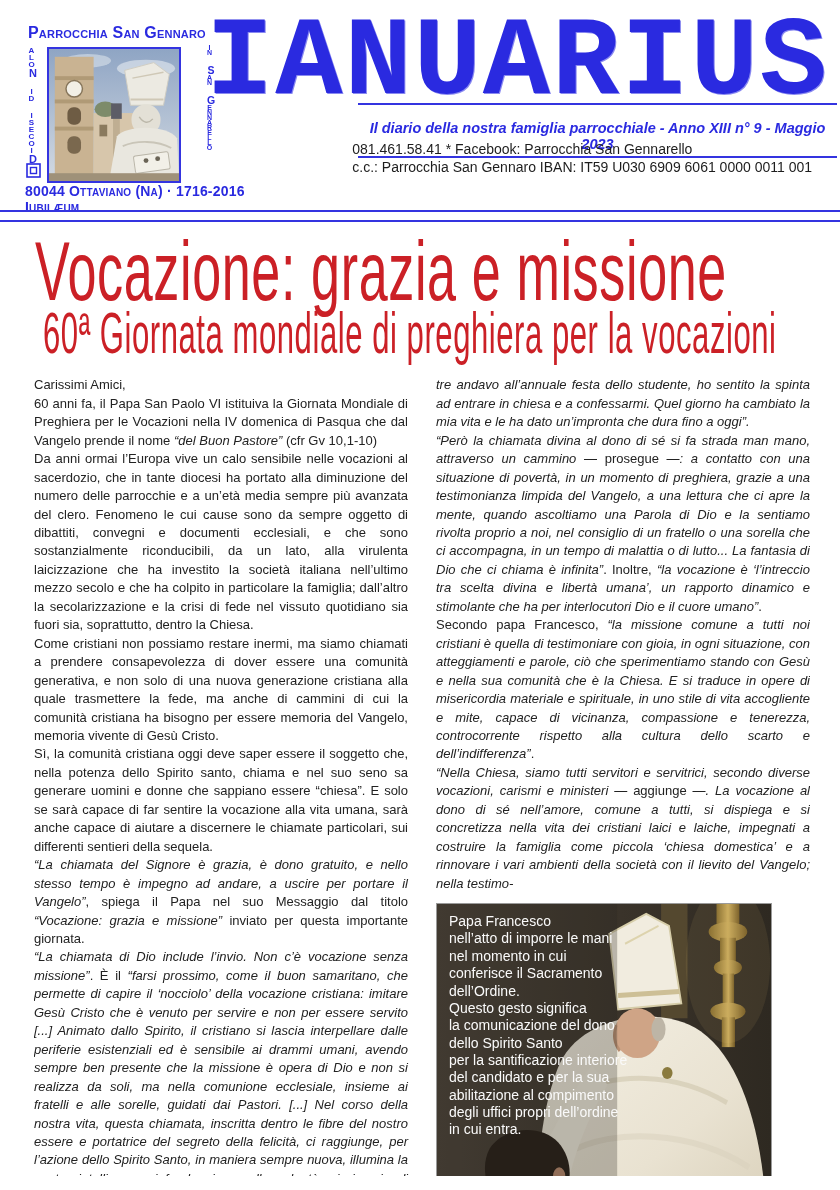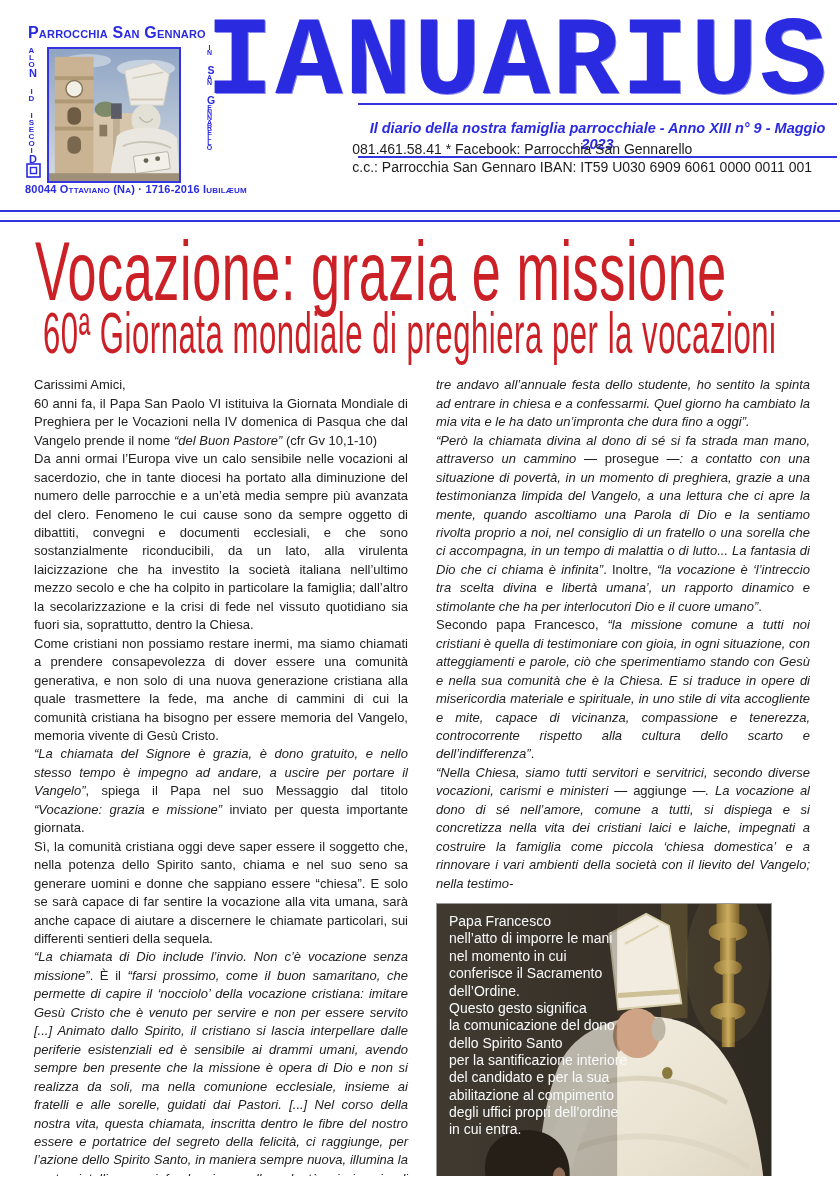--- a/index.html
+++ b/index.html
@@ -15,21 +15,21 @@
     writing-mode:vertical-lr;text-orientation:upright;font-variant:small-caps;
     font-weight:700;font-size:11px;letter-spacing:-2px;}
   .logo-right{position:absolute;left:183px;top:24px;height:158px;
     writing-mode:vertical-lr;text-orientation:upright;font-variant:small-caps;
     font-weight:700;font-size:10.5px;letter-spacing:-2px;}
   .logo-photo{position:absolute;left:25px;top:27px;width:134px;height:136px;
     border:2px solid #3434e0;box-sizing:border-box;overflow:hidden;}
   .logo-photo svg{display:block;width:100%;height:100%;}
   .logo-emblem{position:absolute;left:4px;top:143px;width:15px;height:15px;}
   .logo-bottom{position:absolute;left:3px;top:163px;width:230px;
-    font-variant:small-caps;font-weight:700;font-size:11px;letter-spacing:.2px;}
+    font-variant:small-caps;font-weight:700;font-size:14px;letter-spacing:.2px;}
 
   .nl-title{position:absolute;left:206px;top:8px;width:630px;margin:0;
     font-family:Liberation Mono, monospace;font-weight:700;font-size:112px;line-height:1;
     letter-spacing:2px;color:#2a2ae0;text-shadow:1px 1px 0 #8a8af0;}
   .issue-line{position:absolute;left:358px;right:3px;top:103px;
     border-top:2px solid #3434e0;border-bottom:2px solid #3434e0;
     padding:15px 0 4px;text-align:center;font-style:italic;font-weight:700;
     font-size:14.5px;color:#2a2ae0;}
   .contact{position:absolute;right:28px;top:141px;
     font-size:14px;line-height:1.26;color:#1d1d1d;margin-left:32px;}
@@ -128,22 +128,22 @@
   <main>
     <h2 class="headline">Vocazione: grazia e missione</h2>
     <h3 class="subheadline">60ª Giornata mondiale di preghiera per la vocazioni</h3>
 
     <div class="columns">
       <div class="col">
           <p><span>Carissimi Amici,</span></p>
           <p><span>60 anni fa, il Papa San Paolo VI istituiva la Giornata Mondiale di Preghiera per le Vocazioni nella IV domenica di Pasqua che dal Vangelo prende il nome </span><i>“del Buon Pastore”</i><span> (cfr Gv 10,1-10)</span></p>
           <p><span>Da anni ormai l’Europa vive un calo sensibile nelle vocazioni al sacerdozio, che in tante diocesi ha portato alla diminuzione del numero delle parrocchie e a un’età media sempre più avanzata del clero. Fenomeno le cui cause sono da sempre oggetto di dibattiti, convegni e documenti ecclesiali, e che sono sostanzialmente riconducibili, da un lato, alla virulenta laicizzazione che ha investito la società italiana nell’ultimo mezzo secolo e che ha colpito in particolare la famiglia; dall’altro la secolarizzazione e la crisi di fede nel vissuto quotidiano sia fuori sia, soprattutto, dentro la Chiesa.</span></p>
           <p><span>Come cristiani non possiamo restare inermi, ma siamo chiamati a prendere consapevolezza di dover essere una comunità generativa, e non solo di una nuova generazione cristiana alla quale trasmettere la fede, ma anche di cammini di cui la comunità cristiana ha bisogno per essere memoria del Vangelo, memoria vivente di Gesù Cristo.</span></p>
+          <p><span>Sì, la comunità cristiana oggi deve saper essere il soggetto che, nella potenza dello Spirito santo, chiama e nel suo seno sa generare uomini e donne che sappiano essere “chiesa”. E solo se sarà capace di far sentire la vocazione alla vita umana, sarà anche capace di aiutare a discernere le chiamate particolari, sui differenti sentieri della sequela.</span></p>
           <p><i>“La chiamata del Signore è grazia, è dono gratuito, e nello stesso tempo è impegno ad andare, a uscire per portare il Vangelo”</i><span>, spiega il Papa nel suo Messaggio dal titolo </span><i>“Vocazione: grazia e missione”</i><span> inviato per questa importante giornata.</span></p>
-          <p><span>Sì, la comunità cristiana oggi deve saper essere il soggetto che, nella potenza dello Spirito santo, chiama e nel suo seno sa generare uomini e donne che sappiano essere “chiesa”. E solo se sarà capace di far sentire la vocazione alla vita umana, sarà anche capace di aiutare a discernere le chiamate particolari, sui differenti sentieri della sequela.</span></p>
           <p><i>“La chiamata di Dio include l’invio. Non c’è vocazione senza missione”</i><span>. È il </span><i>“farsi prossimo, come il buon samaritano, che permette di capire il ‘nocciolo’ della vocazione cristiana: imitare Gesù Cristo che è venuto per servire e non per essere servito [...] Animato dallo Spirito, il cristiano si lascia interpellare dalle periferie esistenziali ed è sensibile ai drammi umani, avendo sempre ben presente che la missione è opera di Dio e non si realizza da soli, ma nella comunione ecclesiale, insieme ai fratelli e alle sorelle, guidati dai Pastori. [...] Nel corso della nostra vita, questa chiamata, inscritta dentro le fibre del nostro essere e portatrice del segreto della felicità, ci raggiunge, per l’azione dello Spirito Santo, in maniera sempre nuova, illumina la nostra intelligenza, infonde vigore alla volontà, ci riempie di stupore e fa ardere il nostro cuore”</i><span>, sottolinea il Pontefice.</span></p>
         </div>
 
       <div class="col">
         <div>
             <p><i>tre andavo all’annuale festa dello studente, ho sentito la spinta ad entrare in chiesa e a confessarmi. Quel giorno ha cambiato la mia vita e le ha dato un’impronta che dura fino a oggi”.</i></p>
             <p><i>“Però la chiamata divina al dono di sé si fa strada man mano, attraverso un cammino — </i><span>prosegue</span><i> —: a contatto con una situazione di povertà, in un momento di preghiera, grazie a una testimonianza limpida del Vangelo, a una lettura che ci apre la mente, quando ascoltiamo una Parola di Dio e la sentiamo rivolta proprio a noi, nel consiglio di un fratello o una sorella che ci accompagna, in un tempo di malattia o di lutto... La fantasia di Dio che ci chiama è infinita”</i><span>. Inoltre, </span><i>“la vocazione è ‘l’intreccio tra scelta divina e libertà umana’, un rapporto dinamico e stimolante che ha per interlocutori Dio e il cuore umano”</i><span>.</span></p>
             <p><span>Secondo papa Francesco, </span><i>“la missione comune a tutti noi cristiani è quella di testimoniare con gioia, in ogni situazione, con atteggiamenti e parole, ciò che sperimentiamo stando con Gesù e nella sua comunità che è la Chiesa. E si traduce in opere di misericordia materiale e spirituale, in uno stile di vita accogliente e mite, capace di vicinanza, compassione e tenerezza, controcorrente rispetto alla cultura dello scarto e dell’indifferenza”</i><span>.</span></p>
             <p><i>“Nella Chiesa, siamo tutti servitori e servitrici, secondo diverse vocazioni, carismi e ministeri — </i><span>aggiunge</span><i> —. La vocazione al dono di sé nell’amore, comune a tutti, si dispiega e si concretizza nella vita dei cristiani laici e laiche, impegnati a costruire la famiglia come piccola ‘chiesa domestica’ e a rinnovare i vari ambienti della società con il lievito del Vangelo; nella testimo-</i></p>
           </div>

